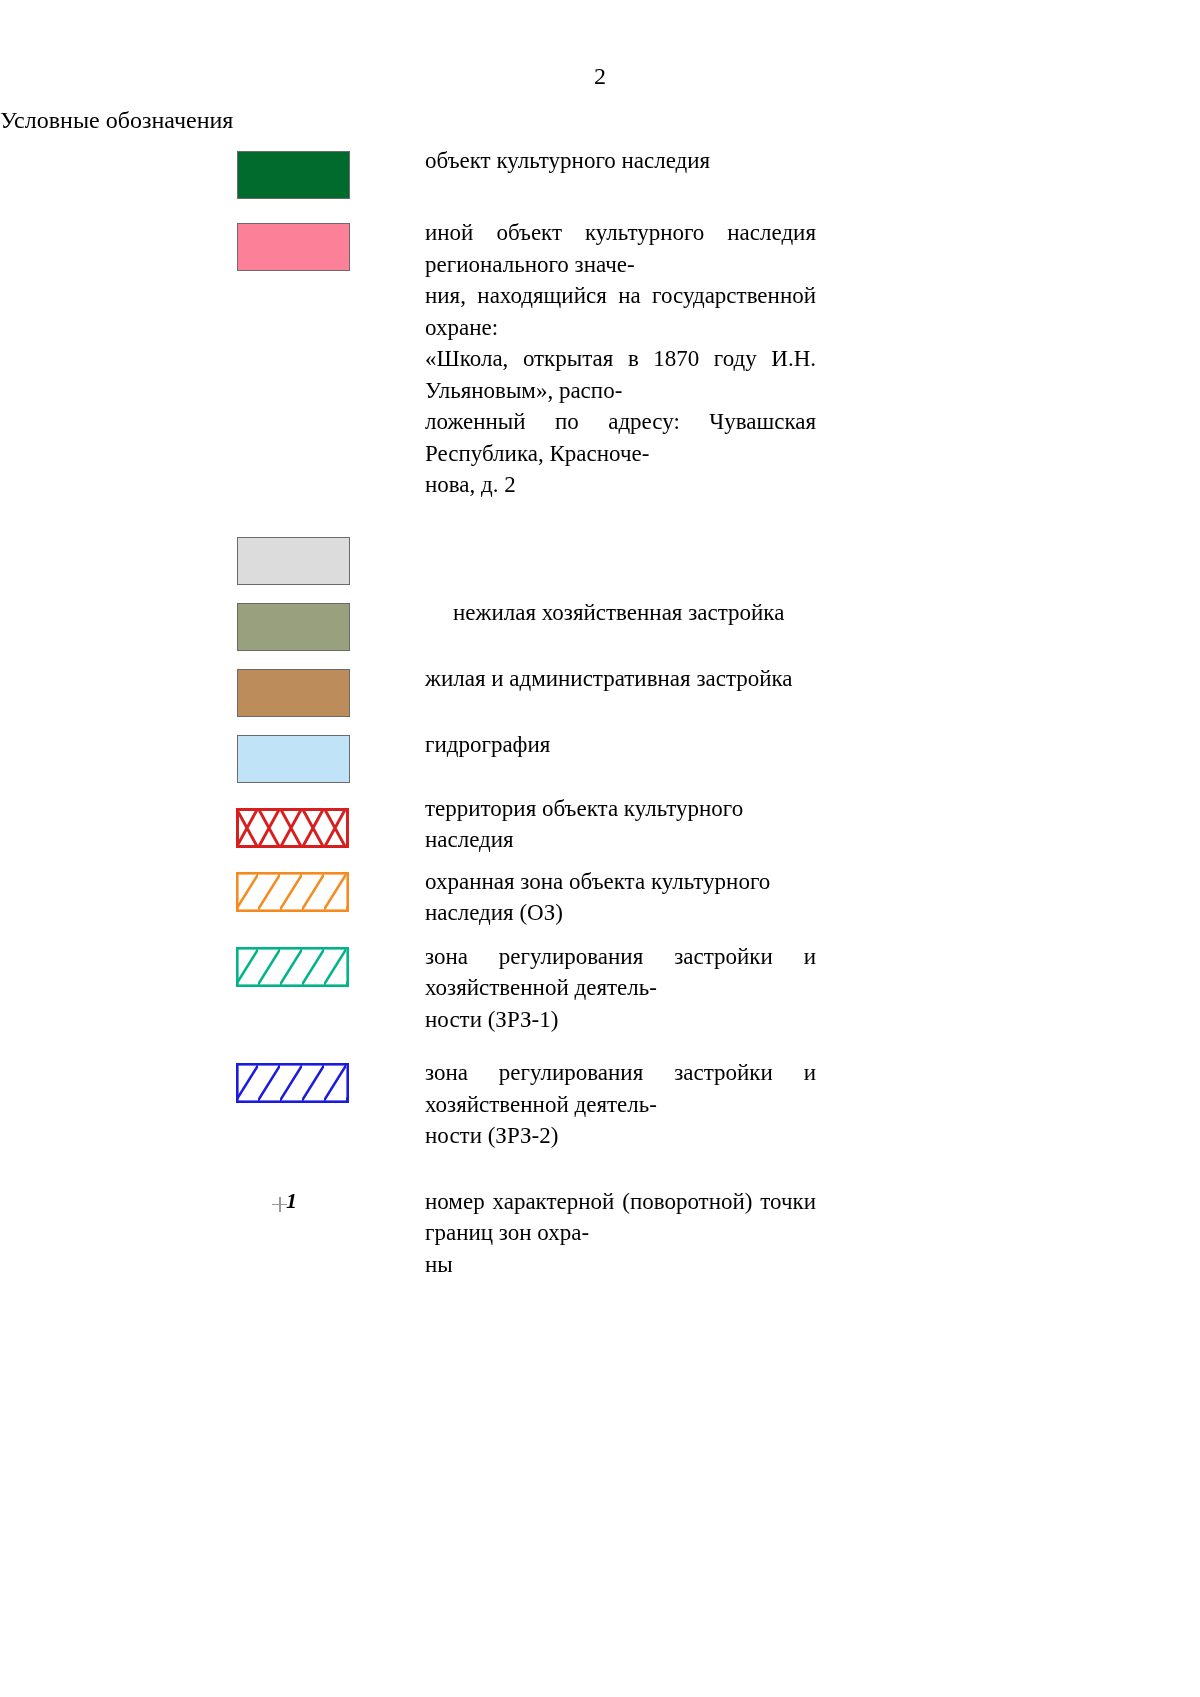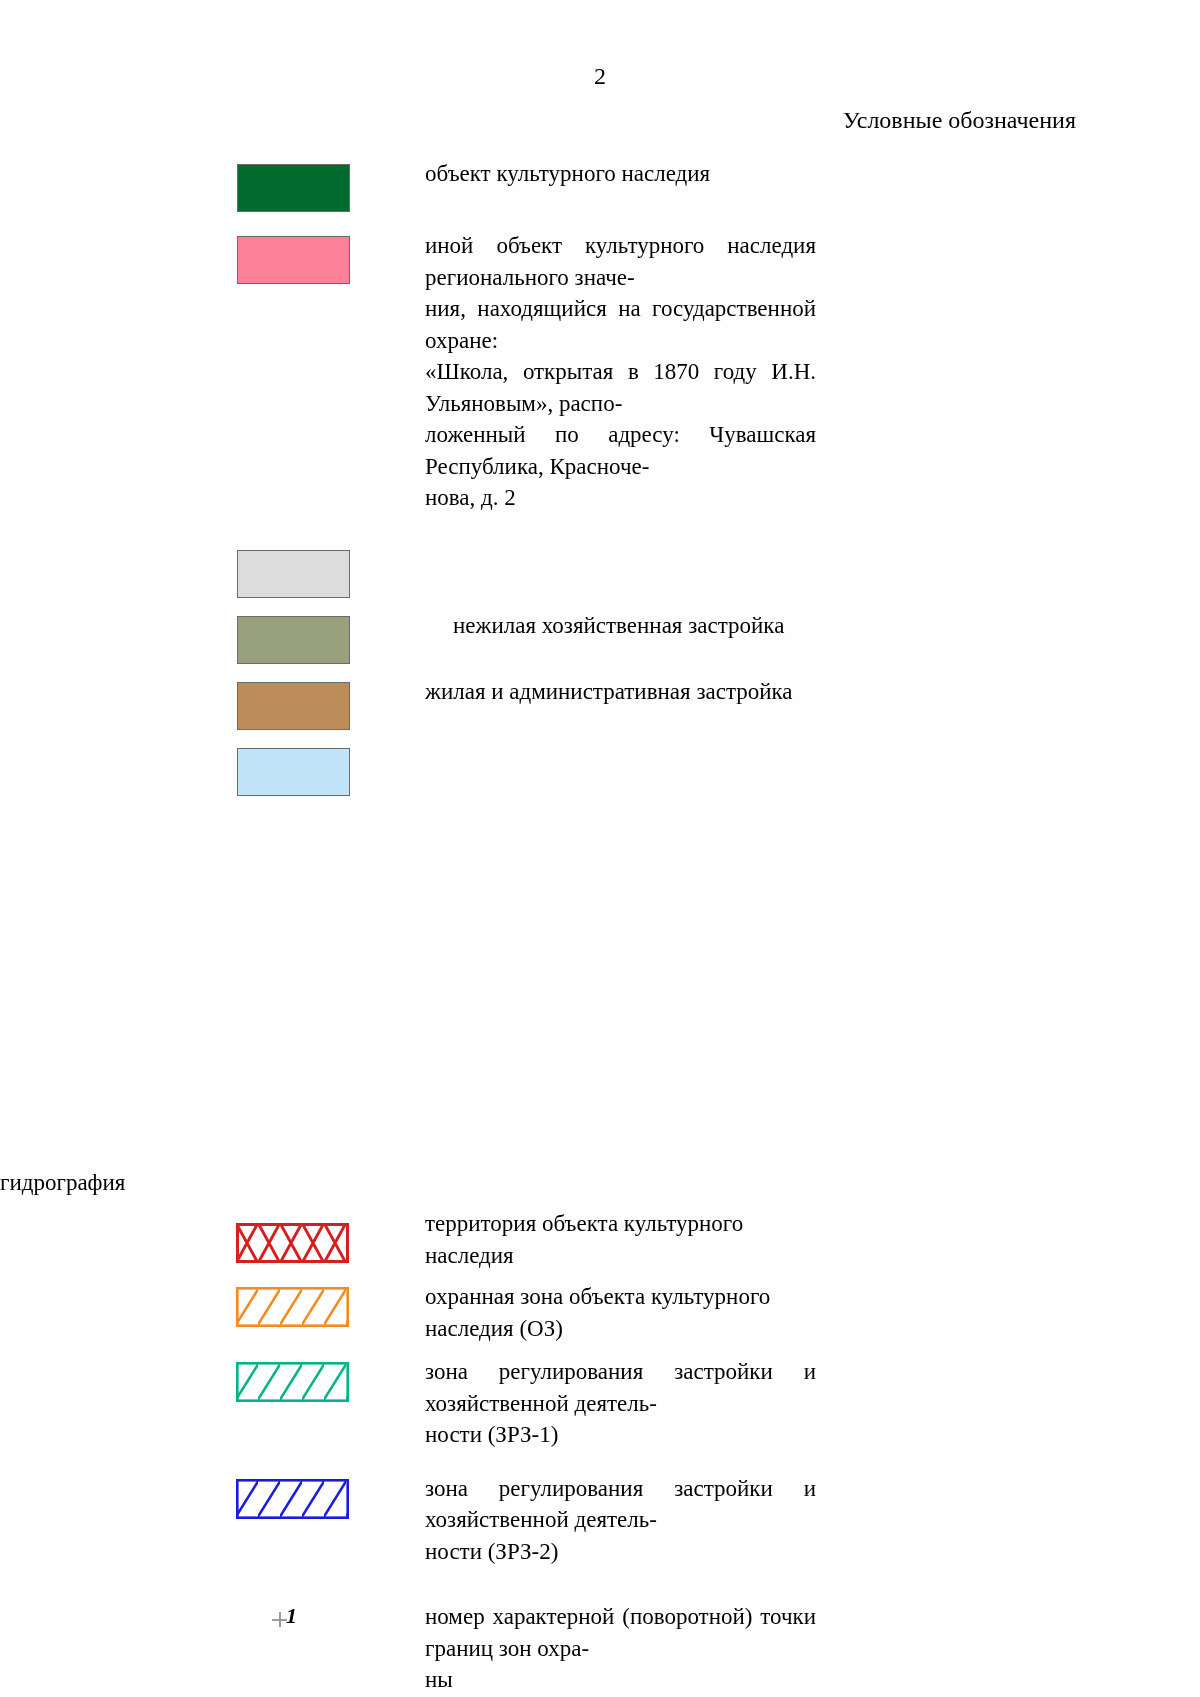--- a/index.html
+++ b/index.html
@@ -25,30 +25,29 @@
     width: 1200px;
     text-align: center;
     font-size: 24px;
     line-height: 28px;
   }
   .legend-title {
     position: absolute;
     top: 105px;
     left: 0;
     width: 1044px;
-    text-align: right;
+    text-align: left;
     font-size: 24px;
     line-height: 30px;
-    margin-left: 32px;
   }
 
   
   .legend {
     position: absolute;
-    top: 158px;
+    top: 145px;
     left: 0;
     width: 971px;
   }
   .legend-row {
     position: relative;
     display: flex;
     align-items: flex-start;
     margin-bottom: 22px;
   }
   .swatch-cell {
@@ -88,21 +87,21 @@
   .label-cell.short {
     text-align: left;
   }
 
   
   .row-heritage   { margin-bottom: 18px; }
   .row-other      { margin-bottom: 30px; }
   .row-roads      { margin-bottom: 12px; }
   .row-nonres     { margin-bottom: 12px; gap: 28px; }
   .row-res        { margin-bottom: 12px; }
-  .row-hydro      { margin-bottom: 10px; flex-direction: column; }
+  .row-hydro      { margin-bottom: 10px; }
   .row-territory  { margin-bottom: 10px; align-items: flex-end; }
   .row-ozone      { margin-bottom: 12px; }
   .row-zrz1       { margin-bottom: 22px; }
   .row-zrz2       { margin-bottom: 34px; }
   .row-point      { margin-bottom: 0; }
 
   .row-territory .swatch-cell,
   .row-ozone .swatch-cell,
   .row-zrz1 .swatch-cell,
   .row-zrz2 .swatch-cell {

